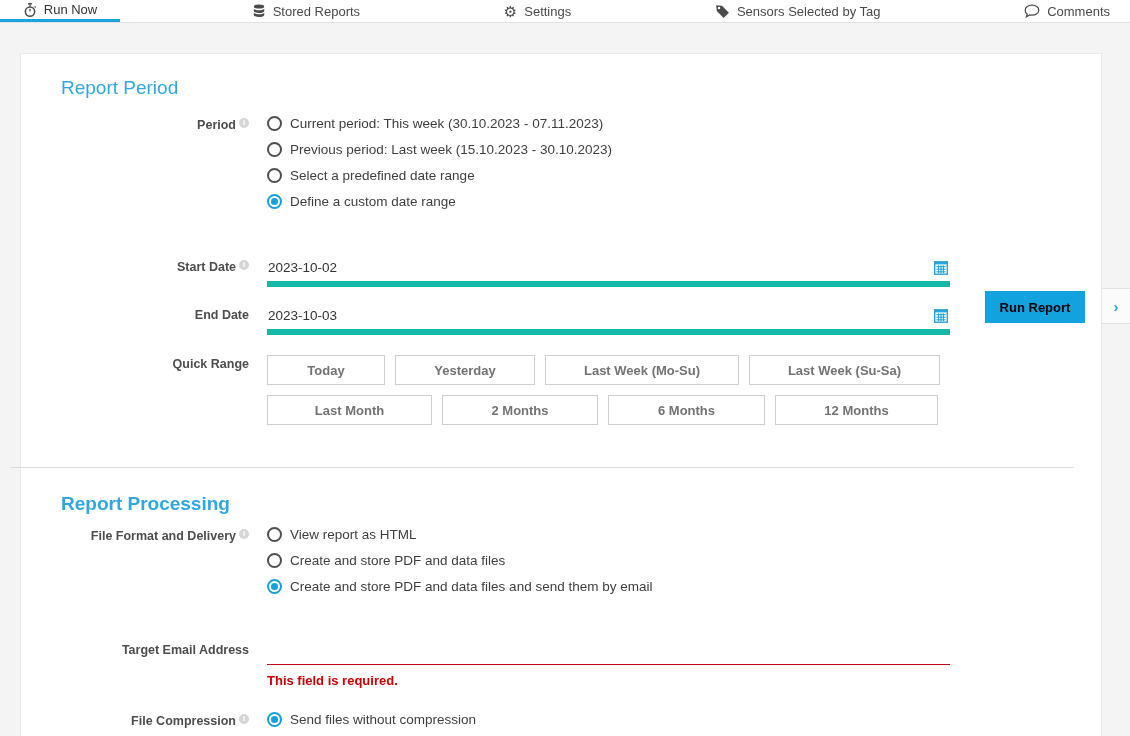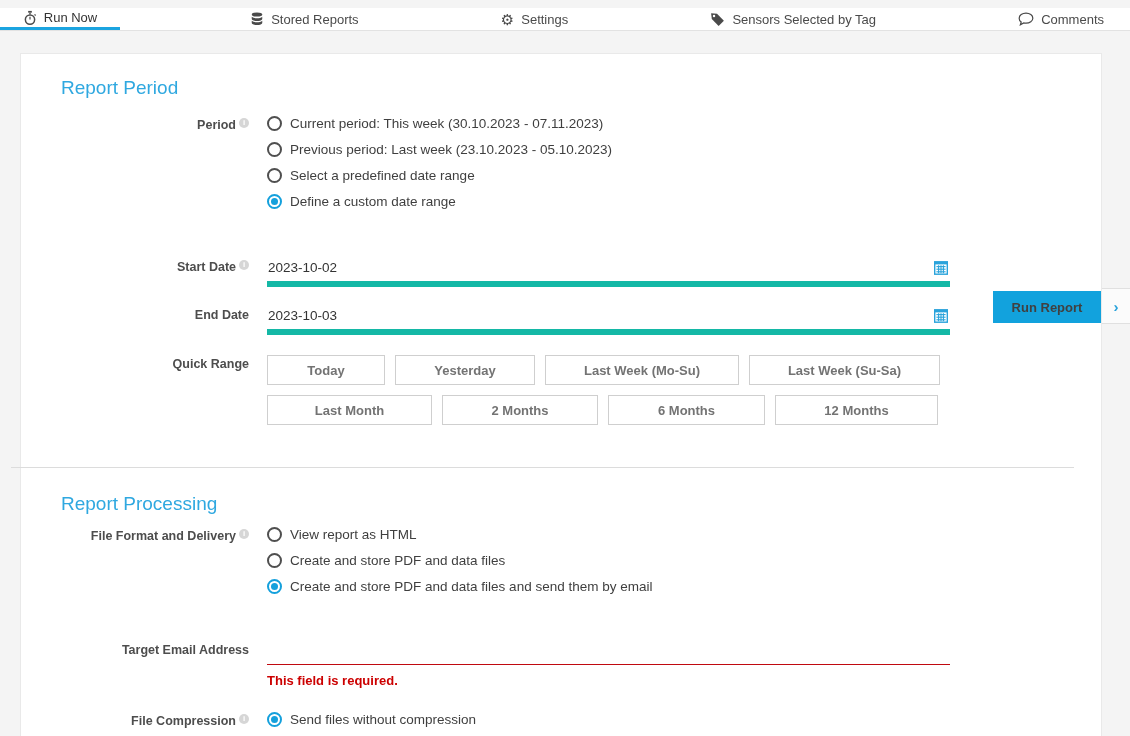--- a/index.html
+++ b/index.html
@@ -7,22 +7,21 @@
   body {
     font-family:"Liberation Sans","DejaVu Sans",sans-serif;
     background:#f4f4f4; color:#3d3d3d; font-size:13px;
     position:relative;
   }
 
   
   .tabbar {
     height:23px; background:#fff; border-bottom:1px solid #e2e2e2;
     display:flex; justify-content:space-between; align-items:stretch;
-    padding-right:14px;
-    margin-top:8px;
+    padding-right:8px;
   }
   .tab {
     display:flex; align-items:center; gap:7px; padding:0 12px;
     color:#4a4a4a; font-size:13px; cursor:pointer; white-space:nowrap;
   }
   .tab.active {
     width:120px; justify-content:center; padding:0;
     border-bottom:3px solid #1ba4e0; font-weight:400; color:#333;
   }
   .tab svg { flex:0 0 auto; display:block; }
@@ -83,22 +82,22 @@
   .qr-row { display:flex; gap:10px; margin-bottom:10px; }
   .qr-btn {
     height:30px; border:1px solid #cfcfcf; background:#fff; color:#737373;
     font-weight:700; font-size:13px; display:flex; align-items:center;
     justify-content:center; cursor:pointer; font-family:inherit;
   }
 
   .divider { border:none; border-top:1px solid #dcdcdc; margin:32px 27px 25px -10px; }
 
   .run-report-btn {
-    position:absolute; right:0; top:237px; width:108px; height:32px;
-    background:#12a2dd; color:#404040; border:none; font-family:inherit;
+    position:absolute; right:16px; top:237px; width:100px; height:32px;
+    background:#12a2dd; color:#000000; border:none; font-family:inherit;
     font-size:13px; font-weight:700; cursor:pointer;
   }
 
   .spacer-38 { height:38px; } .spacer-19 { height:19px; } .spacer-20 { height:20px; }
   .spacer-36 { height:36px; } .spacer-24 { height:24px; }
   .row-vcenter { align-items:flex-start; }
 </style>
 </head>
 <body>
 
@@ -163,21 +162,21 @@
       <div class="form-label">
         <span>Period</span><span class="info">i</span>
       </div>
       <div class="form-control">
         <div class="radio-row">
           <span class="radio"></span>
           <span class="radio-label">Current period: This week (30.10.2023 - 07.11.2023)</span>
         </div>
         <div class="radio-row">
           <span class="radio"></span>
-          <span class="radio-label">Previous period: Last week (23.10.2023 - 05.10.2023)</span>
+          <span class="radio-label">Previous period: Last week (15.10.2023 - 30.10.2023)</span>
         </div>
         <div class="radio-row">
           <span class="radio"></span>
           <span class="radio-label">Select a predefined date range</span>
         </div>
         <div class="radio-row">
           <span class="radio checked"></span>
           <span class="radio-label">Define a custom date range</span>
         </div>
       </div>
@@ -253,21 +252,21 @@
           <button class="qr-btn" style="width:163px">12 Months</button>
         </div>
       </div>
     </div>
   </div>
 
   <hr class="divider">
 
   <div class="card-inner" style="padding-top:0;">
 
-    <h2 class="section-title" style="margin-bottom:12px;">Report Processing</h2>
+    <h2 class="section-title" style="margin-bottom:12px;font-weight:bold;">Report Processing</h2>
 
     <div class="form-row row-vcenter">
       <div class="form-label">
         <span>File Format and Delivery</span><span class="info">i</span>
       </div>
       <div class="form-control">
         <div class="radio-row">
           <span class="radio"></span>
           <span class="radio-label">View report as HTML</span>
         </div>

